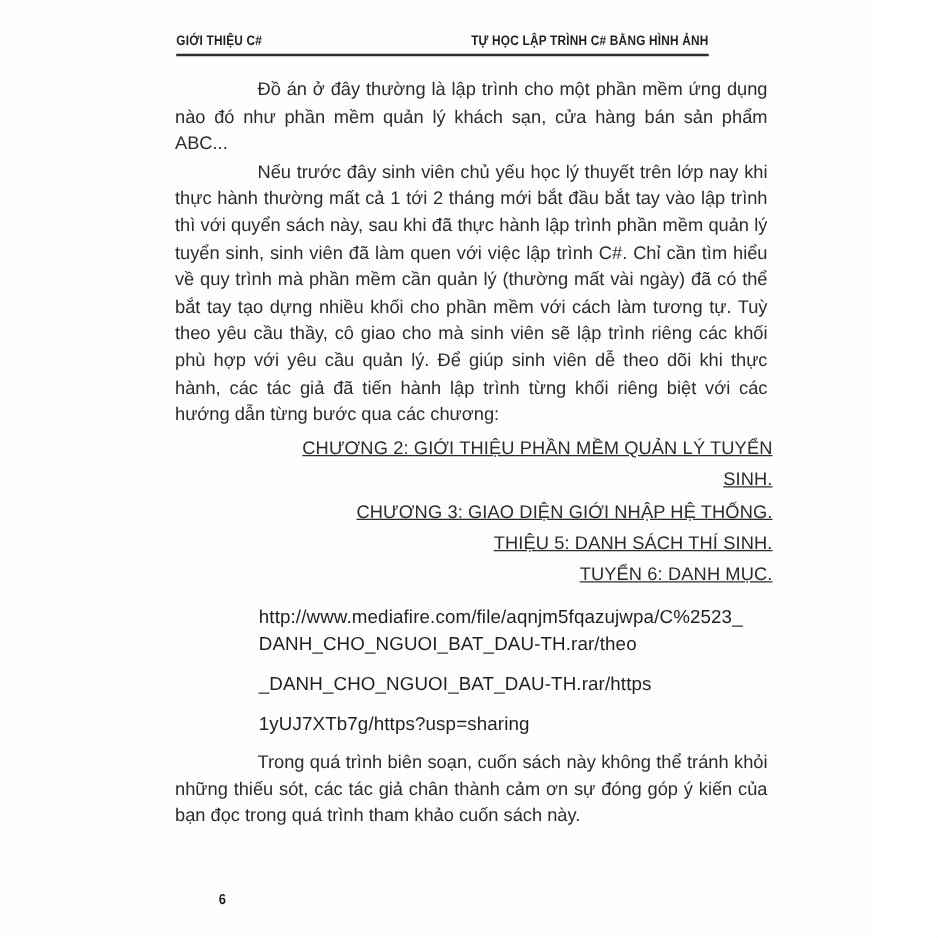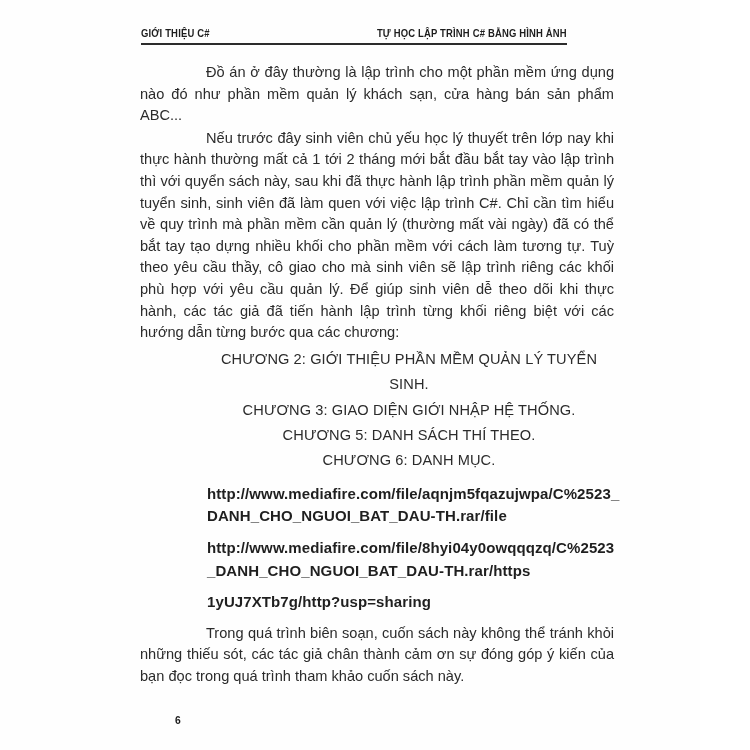--- a/index.html
+++ b/index.html
@@ -43,27 +43,28 @@
     font-size: 14.6px;
     line-height: 21.6px;
     text-align: justify;
     color: #2b2b2b;
   }
   .para { margin: 0 4px 1px 0; text-indent: 66px; }
   .chapter-list { margin: 3px 0 4px 0; padding: 0; list-style: none; }
   .chapter-item {
     margin-left: 60px;
     line-height: 25.4px;
-    text-align: center;
+    text-align: right;
     letter-spacing: .1px;
+    text-decoration: underline;
   }
   .links { margin: 9px 0 6px 0; }
   .link-block {
     margin: 0 0 9px 67px;
-    font-weight: 700;
+    font-weight: 400;
     font-size: 15px;
     line-height: 22.6px;
     text-align: left;
     color: #1f1f1f;
     letter-spacing: .1px;
   }
   
   .page-number {
     position: absolute;
     left: 175px; top: 714px;
@@ -87,36 +88,35 @@
 
   <div class="content">
 
     <p class="para">Đồ án ở đây thường là lập trình cho một phần mềm ứng dụng nào đó như phần mềm quản lý khách sạn, cửa hàng bán sản phẩm ABC...</p>
 
     <p class="para">Nếu trước đây sinh viên chủ yếu học lý thuyết trên lớp nay khi thực hành thường mất cả 1 tới 2 tháng mới bắt đầu bắt tay vào lập trình thì với quyển sách này, sau khi đã thực hành lập trình phần mềm quản lý tuyển sinh, sinh viên đã làm quen với việc lập trình C#. Chỉ cần tìm hiểu về quy trình mà phần mềm cần quản lý (thường mất vài ngày) đã có thể bắt tay tạo dựng nhiều khối cho phần mềm với cách làm tương tự. Tuỳ theo yêu cầu thầy, cô giao cho mà sinh viên sẽ lập trình riêng các khối phù hợp với yêu cầu quản lý.  Để giúp sinh viên dễ theo dõi khi thực hành, các tác giả đã tiến hành lập trình từng khối riêng biệt với các hướng dẫn từng bước qua các chương:</p>
 
     <ul class="chapter-list">
       <li class="chapter-item">CHƯƠNG 2: GIỚI THIỆU PHẦN MỀM QUẢN LÝ TUYỂN SINH.</li>
       <li class="chapter-item">CHƯƠNG 3: GIAO DIỆN GIỚI NHẬP HỆ THỐNG.</li>
-      <li class="chapter-item">CHƯƠNG 5: DANH SÁCH THÍ THEO.</li>
-      <li class="chapter-item">CHƯƠNG 6: DANH MỤC.</li>
+      <li class="chapter-item">THIỆU 5: DANH SÁCH THÍ SINH.</li>
+      <li class="chapter-item">TUYỂN 6: DANH MỤC.</li>
     </ul>
 
 
     <div class="links">
       <div class="link-block">
         <div>http://www.mediafire.com/file/aqnjm5fqazujwpa/C%2523_</div>
-        <div>DANH_CHO_NGUOI_BAT_DAU-TH.rar/file</div>
+        <div>DANH_CHO_NGUOI_BAT_DAU-TH.rar/theo</div>
       </div>
       <div class="link-block">
-        <div>http://www.mediafire.com/file/8hyi04y0owqqqzq/C%2523</div>
         <div>_DANH_CHO_NGUOI_BAT_DAU-TH.rar/https</div>
       </div>
       <div class="link-block">
-        <div>1yUJ7XTb7g/http?usp=sharing</div>
+        <div>1yUJ7XTb7g/https?usp=sharing</div>
       </div>
     </div>
 
     <p class="para">Trong quá trình biên soạn, cuốn sách này không thể tránh khỏi những thiếu sót, các tác giả chân thành cảm ơn sự đóng góp ý kiến của bạn đọc trong quá trình tham khảo cuốn sách này.</p>
 
   </div>
 
   <div class="page-number">6</div>
 
 </div>

